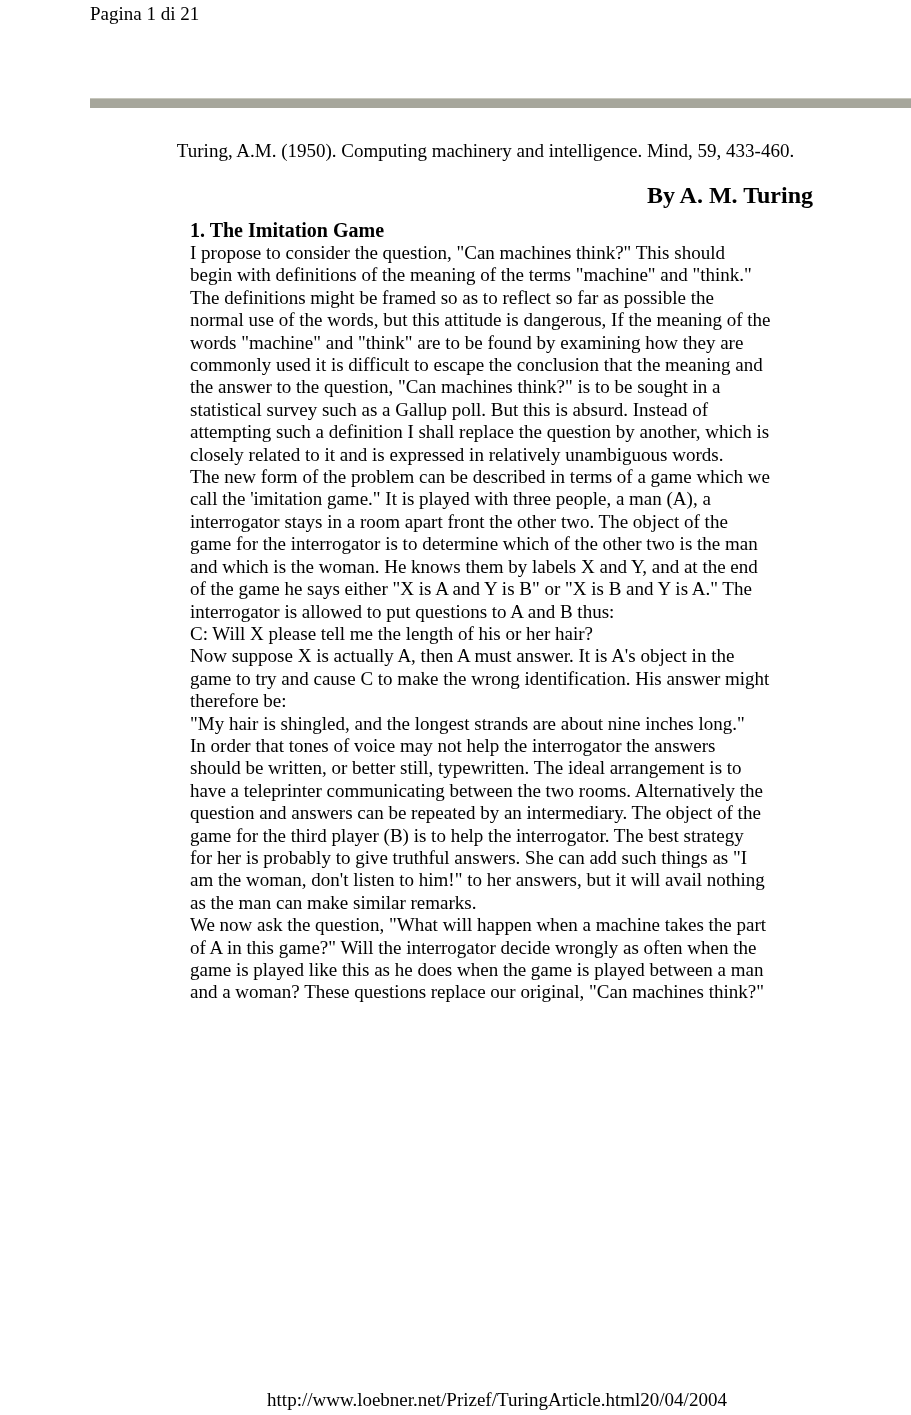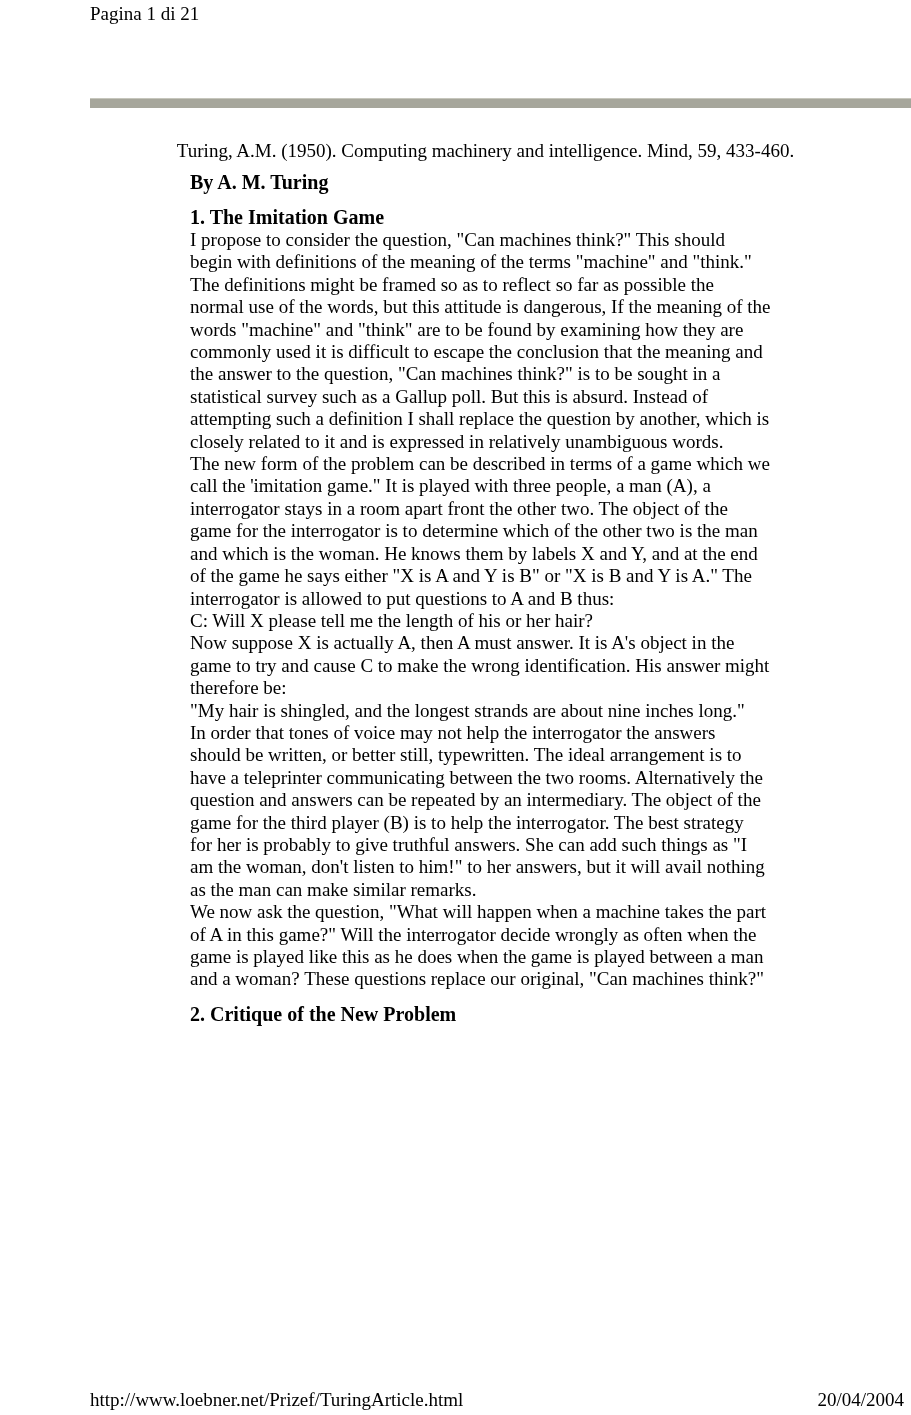--- a/index.html
+++ b/index.html
@@ -26,33 +26,33 @@
     position: absolute; top: 140px; left: 90px; width: 791px;
   }
   .citation { font-size: 19px; line-height: 22px; white-space: pre; text-align: center; }
   .article { margin-left: 100px; width: 623px; }
   .title {
     text-align: center; font-weight: bold;
     font-size: 21px; line-height: 27px; margin-top: 24px;
     white-space: pre;
   }
   .byline {
-    text-align: left; font-weight: bold;
-    font-size: 20px; line-height: 23px; margin-top: 9px;
+    text-align: right; font-weight: bold;
+    font-size: 24px; line-height: 23px; margin-top: 22px;
     white-space: pre;
   }
   .h-block {
     font-weight: bold; font-size: 20px; line-height: 23px;
     margin-top: 12px; white-space: pre;
   }
   .p-block { font-size: 19px; }
   .p-block .ln { line-height: 22.4px; white-space: pre; }
   .footer {
     position: absolute; top: 1389px; left: 90px; right: 7px;
-    display: flex; justify-content: space-between;
+    display: flex; justify-content: center;
     font-size: 19px; line-height: 22px;
   }
 </style>
 </head>
 <body>
 
 <div class="header">
   <span>Pagina 1 di 21</span>
 </div>
 
@@ -105,21 +105,20 @@
           <div class="ln">for her is probably to give truthful answers. She can add such things as "I</div>
           <div class="ln">am the woman, don't listen to him!" to her answers, but it will avail nothing</div>
           <div class="ln">as the man can make similar remarks.</div>
         </div>
         <div class="p-block">
           <div class="ln">We now ask the question, "What will happen when a machine takes the part</div>
           <div class="ln">of A in this game?" Will the interrogator decide wrongly as often when the</div>
           <div class="ln">game is played like this as he does when the game is played between a man</div>
           <div class="ln">and a woman? These questions replace our original, "Can machines think?"</div>
         </div>
-        <div class="h-block"><div class="ln">2. Critique of the New Problem</div></div>
       </div>
   </div>
 </div>
 
 <div class="footer">
   <span>http://www.loebner.net/Prizef/TuringArticle.html</span>
   <span>20/04/2004</span>
 </div>
 
 </body></html>

